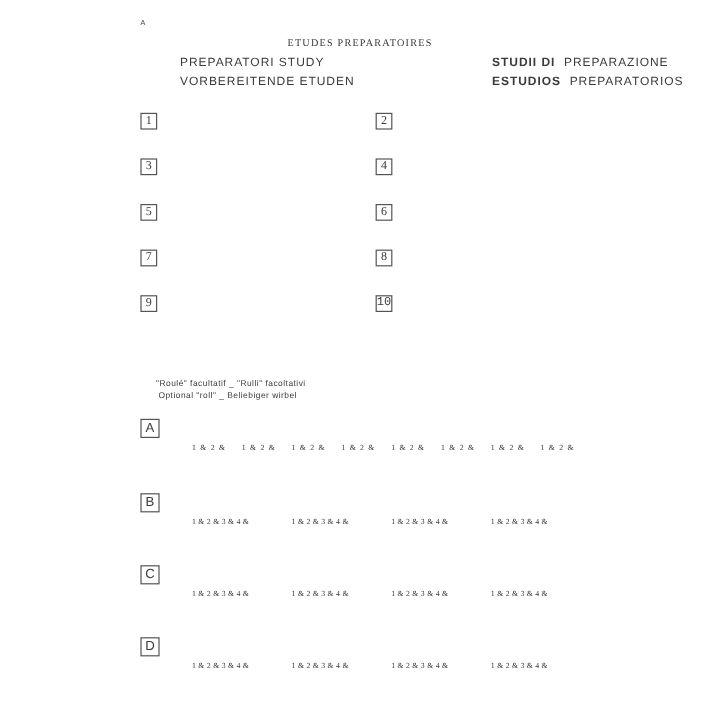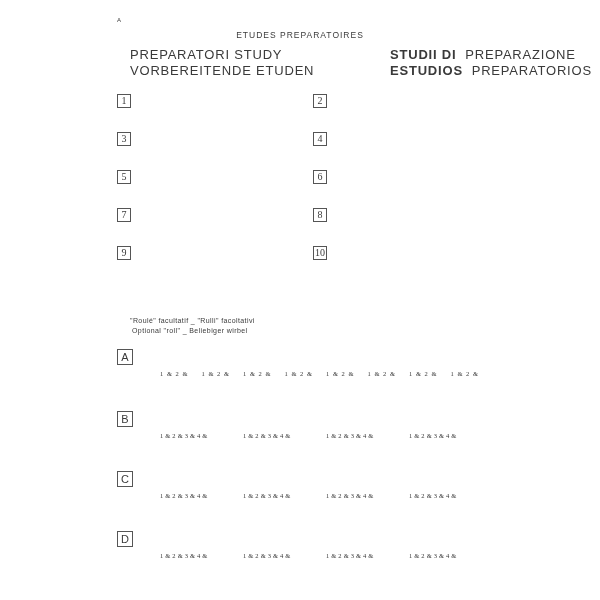--- a/index.html
+++ b/index.html
@@ -1,21 +1,21 @@
 <!DOCTYPE html>
 <html><head>
 <meta charset="utf-8">
 <style>
   html, body { margin: 0; padding: 0; background: #ffffff; }
   body { width: 600px; height: 600px; position: relative; overflow: hidden;
          font-family: "Liberation Sans", sans-serif; color: #3a3a3a; }
   .page-letter { position: absolute; left: 117px; top: 17px; font-size: 6px; }
   .title { position: absolute; left: 0; width: 600px; top: 30px; text-align: center;
-           font-size: 8.5px; letter-spacing: 1px; }
-  .hdr { position: absolute; font-size: 13px; letter-spacing: 0.8px; }
+           font-size: 8.5px; letter-spacing: 1px; font-family: Liberation Serif, serif; }
+  .hdr { position: absolute; font-size: 10px; letter-spacing: 0.8px; margin-left: 20px; }
   .hdr b { font-weight: bold; }
   .hl1 { left: 130px; top: 47px; }
   .hl2 { left: 130px; top: 63px; text-align: right; }
   .hr1 { left: 390px; top: 47px; text-align: center; }
   .hr2 { left: 390px; top: 63px; }
   .exbox { position: absolute; width: 12px; height: 12px; border: 1px solid #555;
            font-family: "Liberation Serif", serif; font-size: 10px; text-align: center; line-height: 12px; }
   .exbox.letter { width: 14px; height: 14px; line-height: 14px; font-family: "Liberation Sans", sans-serif; font-size: 11px; }
   .note-text { position: absolute; font-size: 7px; letter-spacing: 0.4px; }
   .counts { position: absolute; font-size: 6.5px; font-family: "Liberation Serif", serif; white-space: nowrap; }
@@ -33,21 +33,21 @@
 <div id="exercises">
     <div class="exbox" style="left: 117px; top: 94px;">1</div>
     <div class="exbox" style="left: 313px; top: 94px;">2</div>
     <div class="exbox" style="left: 117px; top: 132px;">3</div>
     <div class="exbox" style="left: 313px; top: 132px;">4</div>
     <div class="exbox" style="left: 117px; top: 170px;">5</div>
     <div class="exbox" style="left: 313px; top: 170px;">6</div>
     <div class="exbox" style="left: 117px; top: 208px;">7</div>
     <div class="exbox" style="left: 313px; top: 208px;">8</div>
     <div class="exbox" style="left: 117px; top: 246px;">9</div>
-    <div class="exbox" style="left: 313px; top: 246px;">10</div>
+    <div class="exbox" style="left: 313px; top: 246px; font-family: Liberation Mono, monospace;">10</div>
   </div>
 
 <div class="note-text" style="left:130px;top:317px;">"Roulé" facultatif  _ "Rulli" facoltativi</div>
 <div class="note-text" style="left:132px;top:327px;">Optional "roll"  _ Beliebiger  wirbel</div>
 
 <div id="rudiments">
     <div class="exbox letter" style="left: 117px; top: 349px;">A</div>
     <div class="counts" style="left: 160px; top: 370px; width: 37.5px; letter-spacing: 1px;">1  &amp;  2  &amp;</div>
     <div class="counts" style="left: 201.5px; top: 370px; width: 37.5px; letter-spacing: 1px;">1  &amp;  2  &amp;</div>
     <div class="counts" style="left: 243px; top: 370px; width: 37.5px; letter-spacing: 1px;">1  &amp;  2  &amp;</div>

